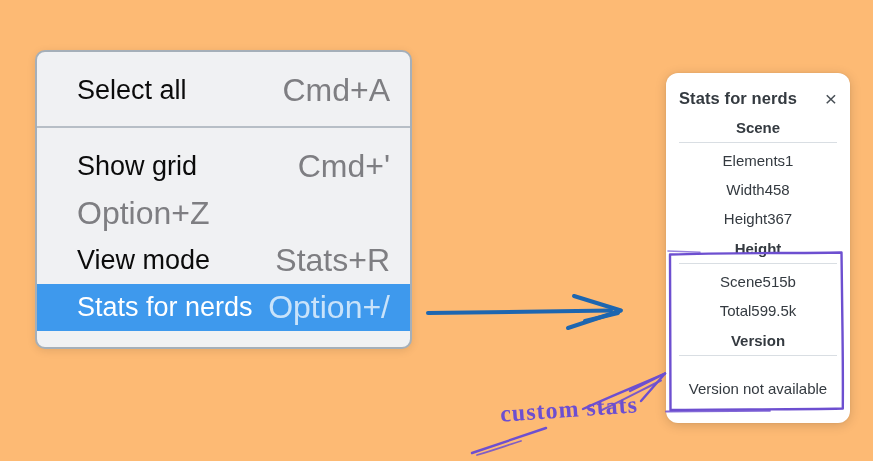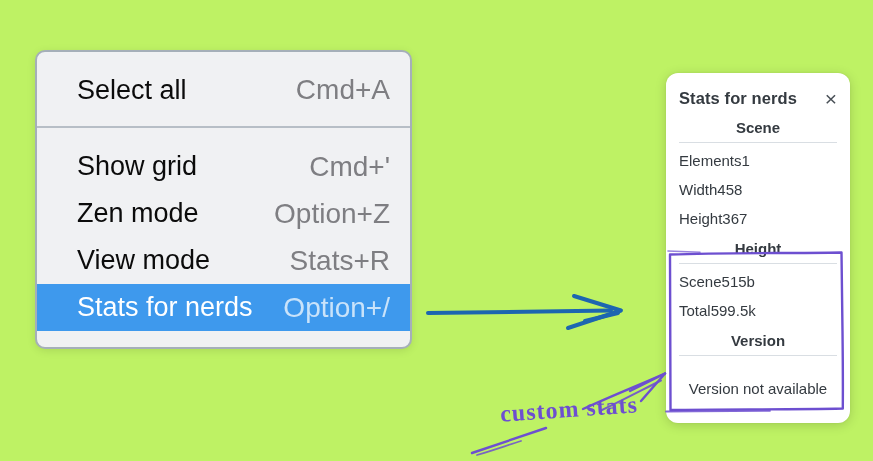--- a/index.html
+++ b/index.html
@@ -1,53 +1,53 @@
 <!DOCTYPE html>
 <html><head>
 <meta charset="utf-8">
 <style>
   html,body { margin:0; padding:0; }
   body { width:873px; height:461px; background:#ffffff; overflow:hidden;
          font-family:"Liberation Sans", sans-serif; }
-  .stage { position:relative; width:873px; height:461px; background:#bef264; }
+  .stage { position:relative; width:873px; height:461px; background:#fdba74; }
 
   
   .menu {
     position:absolute; left:35px; top:50px; width:377px; height:299px;
     box-sizing:border-box; background:#f0f1f3;
     border:2px solid #a5afb9; border-radius:10px;
     box-shadow:0 2px 8px rgba(0,0,0,0.10);
     font-size:27px; color:#0b0b0b;
   }
   .menu-sec1 { padding:12px 0 10px; }
   .menu-sec2 { padding:15px 0 14px;text-align:center; }
   .menu-item {
     height:47px; display:flex; align-items:center; justify-content:space-between;
     padding:0 20px 0 40px; cursor:default; white-space:nowrap;
   }
   .menu-sec1 .menu-item { height:52px; }
-  .mi-shortcut { color:#7e7e82; font-size:28px; }
+  .mi-shortcut { color:#7e7e82; font-size:32px; }
   .menu-item.highlighted { background:#3e99ed; color:#ffffff; }
   .menu-item.highlighted .mi-shortcut { color:rgba(255,255,255,0.72); }
   .menu-divider { height:0; border-top:2px solid #b7bec6; }
 
   
   .panel {
     position:absolute; left:666px; top:73px; width:184px; height:350px;
     box-sizing:border-box; background:#ffffff; border-radius:12px;
     box-shadow:0 2px 12px rgba(0,0,0,0.16), 0 0 2px rgba(0,0,0,0.08);
     padding:15px 13px 12px; font-size:15px; color:#343a40;
   }
   .panel-header { display:flex; align-items:center; justify-content:space-between; margin-bottom:10px; }
   .panel-title { font-weight:bold; font-size:16.5px; letter-spacing:0.1px; }
   .close-btn { background:none; border:none; padding:0; margin:0; cursor:pointer;
                font-size:21px; line-height:1; color:#495057; font-family:"Liberation Sans", sans-serif; }
   .sec-heading { text-align:center; font-weight:bold; font-size:15px; margin:7px 0 6px; }
   .divider { border:none; border-top:1px solid #d9dee3; margin:0 0 3px; }
-  .stat-row { display:flex; justify-content:flex-start; align-items:center; height:29px; }
+  .stat-row { display:flex; justify-content:center; align-items:center; height:29px; }
   .scene-rows { margin-bottom:6px; }
   .version-msg { text-align:center; margin-top:24px; white-space:nowrap; }
 
   
   .overlay { position:absolute; left:0; top:0; width:873px; height:461px; pointer-events:none; }
   .handwriting {
     position:absolute; left:500px; top:396px;
     font-family:cursive; font-size:24px; font-weight:600; letter-spacing:1px;
     color:#6d4fd0; transform:rotate(-4deg); white-space:nowrap;
   }
@@ -64,21 +64,20 @@
         <span class="mi-shortcut">Cmd+A</span>
       </div>
     </div>
     <div class="menu-divider"></div>
     <div class="menu-sec2">
       <div class="menu-item">
         <span class="mi-label">Show grid</span>
         <span class="mi-shortcut">Cmd+'</span>
       </div>
       <div class="menu-item">
-        <span class="mi-label">Zen mode</span>
         <span class="mi-shortcut">Option+Z</span>
       </div>
       <div class="menu-item">
         <span class="mi-label">View mode</span>
         <span class="mi-shortcut">Stats+R</span>
       </div>
       <div class="menu-item highlighted">
         <span class="mi-label">Stats for nerds</span>
         <span class="mi-shortcut">Option+/</span>
       </div>

